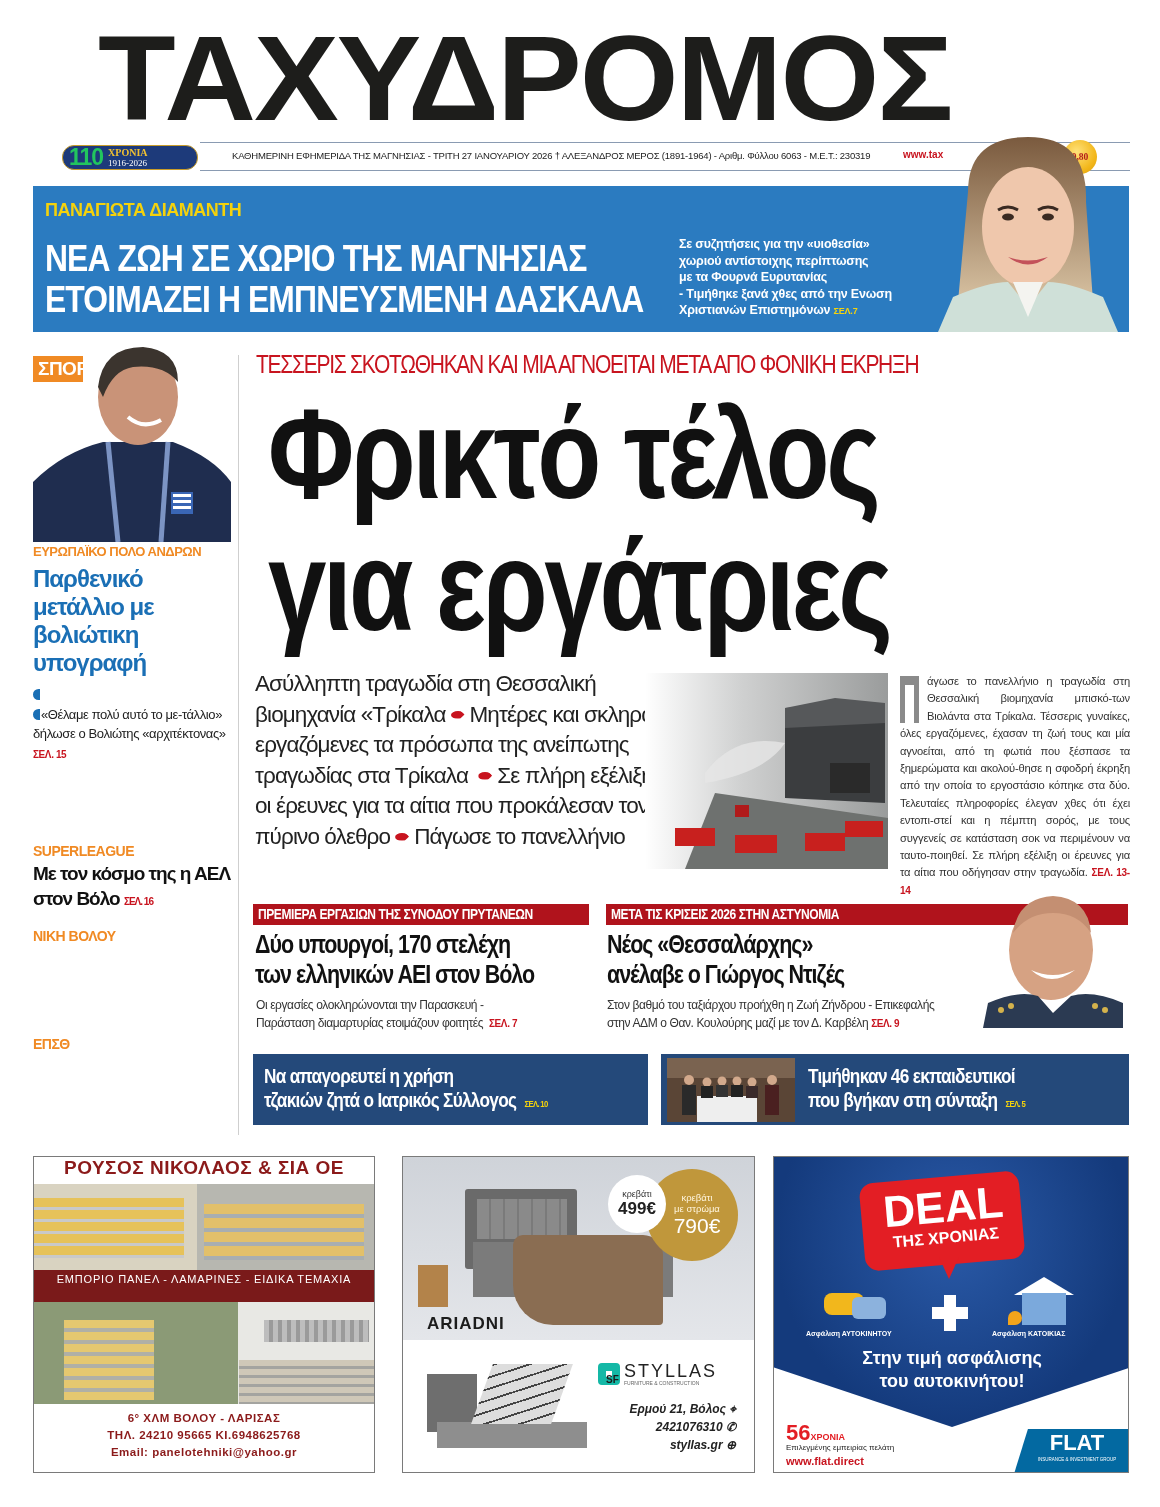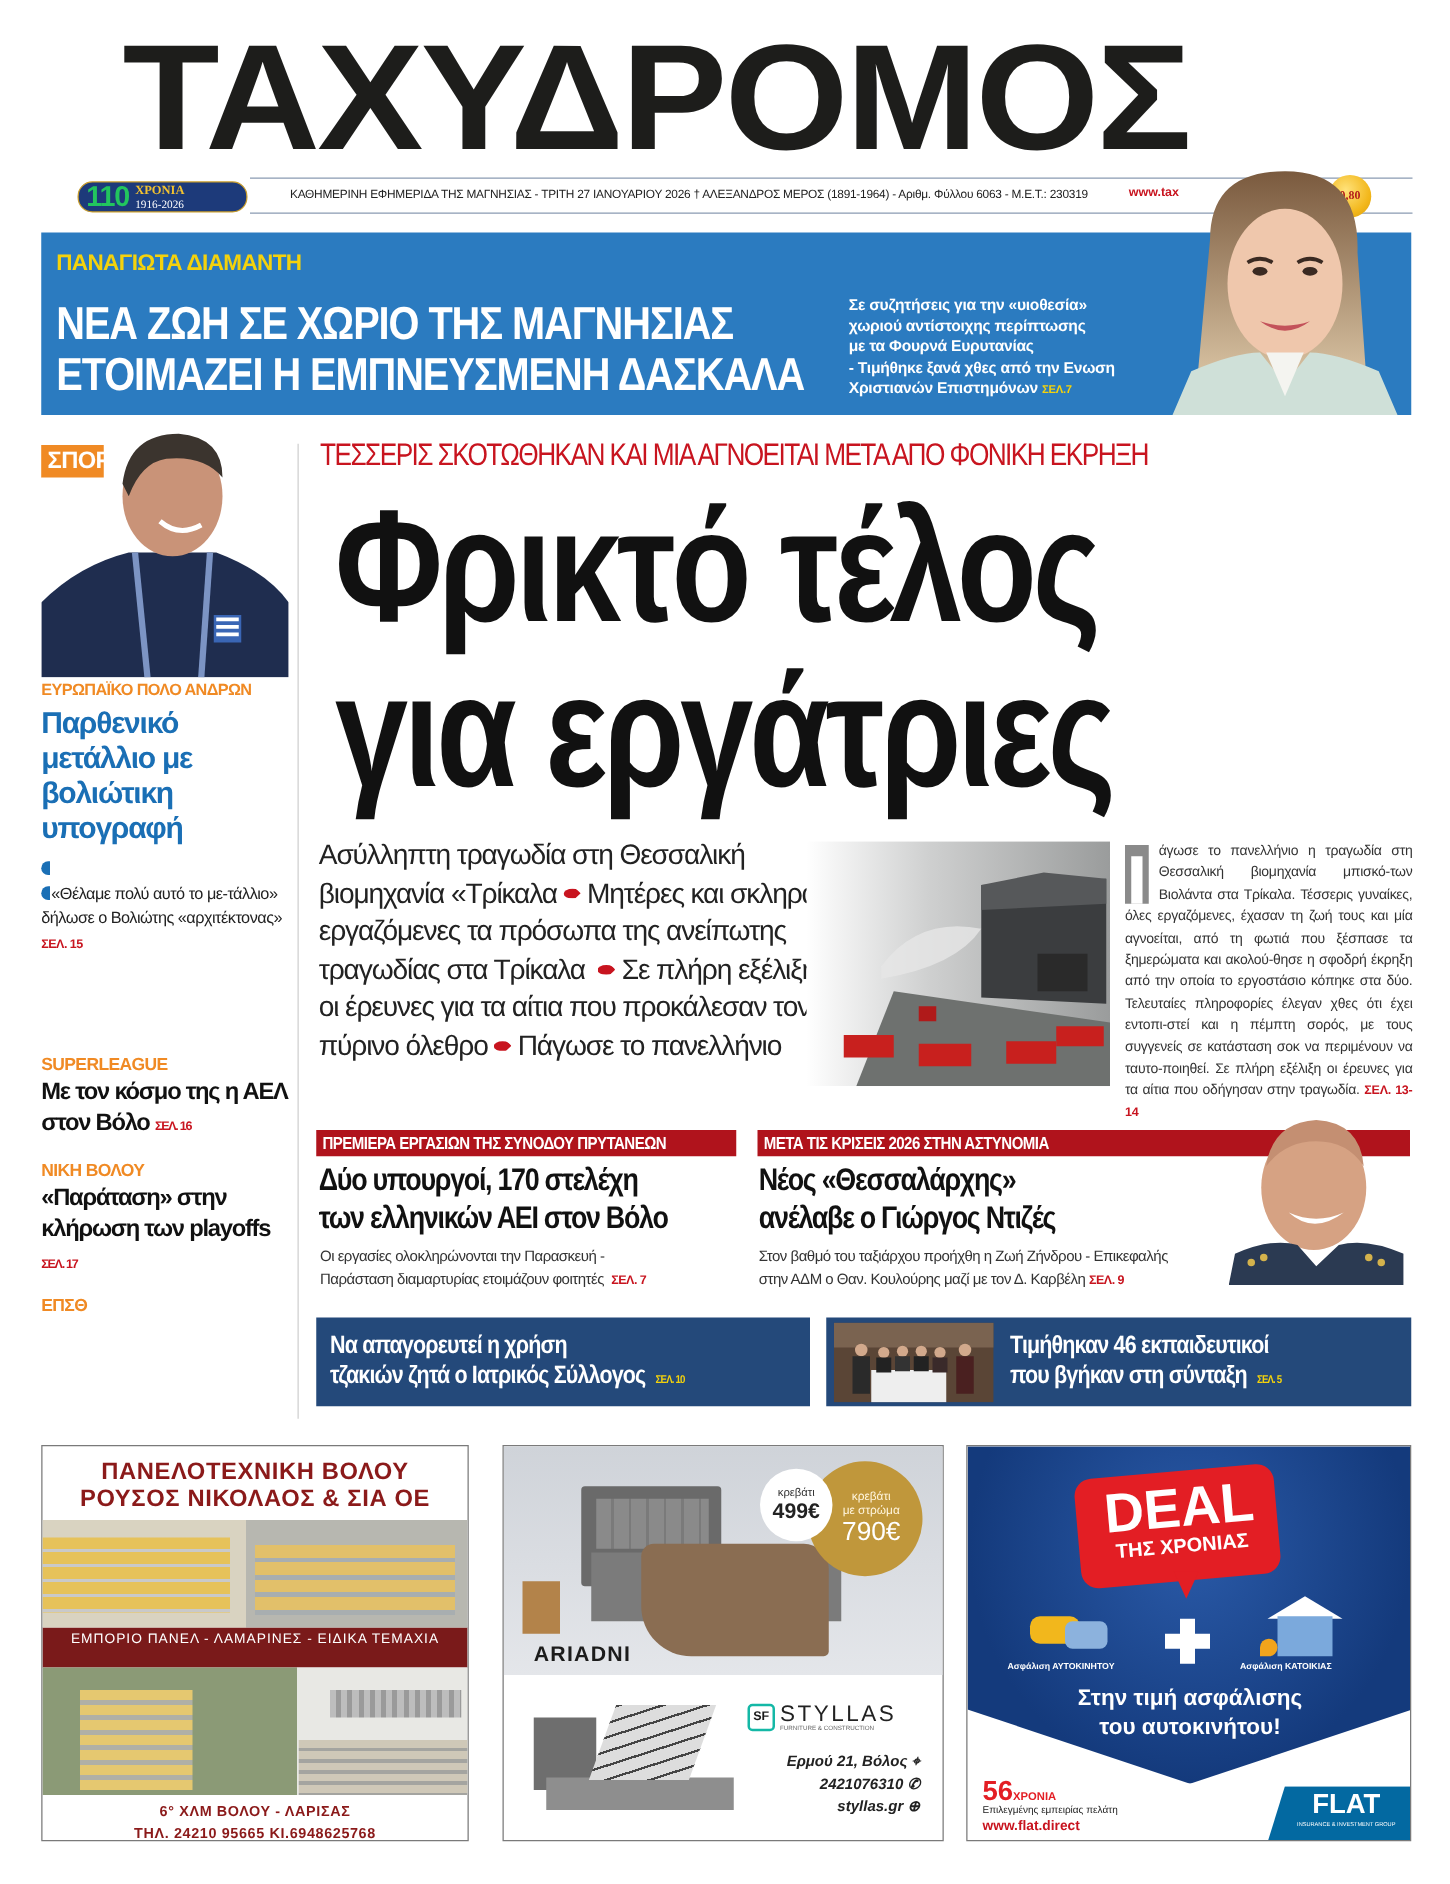--- a/index.html
+++ b/index.html
@@ -153,21 +153,20 @@
   <span class="bullet-c"></span><span>«Θέλαμε πολύ αυτό το με-τάλλιο» δήλωσε ο Βολιώτης «αρχιτέκτονας»</span>
   <span class="sel-red">ΣΕΛ. 15</span>
 </div>
 
 <div class="abs" style="left:33px; top:843px; width:200px;">
   <div class="brief-kicker">SUPERLEAGUE</div>
   <div class="brief-head" style="margin-top:2px;"><span>Με τον κόσμο της η ΑΕΛ στον Βόλο</span> <span class="sel-red">ΣΕΛ. 16</span></div>
 </div>
 <div class="abs" style="left:33px; top:928px; width:185px;">
   <div class="brief-kicker">ΝΙΚΗ ΒΟΛΟΥ</div>
-  <div class="brief-head" style="margin-top:2px;"><span>«Παράταση» στην κλήρωση των playoffs</span> <span class="sel-red">ΣΕΛ. 17</span></div>
 </div>
 <div class="abs" style="left:33px; top:1036px; width:180px;">
   <div class="brief-kicker">ΕΠΣΘ</div>
 </div>
 
 <div class="abs main-kicker">ΤΕΣΣΕΡΙΣ ΣΚΟΤΩΘΗΚΑΝ ΚΑΙ ΜΙΑ ΑΓΝΟΕΙΤΑΙ ΜΕΤΑ ΑΠΟ ΦΟΝΙΚΗ ΕΚΡΗΞΗ</div>
 <div class="abs main-head">
   <div>Φρικτό τέλος</div>
   <div>για εργάτριες</div>
 </div>
@@ -260,21 +259,20 @@
     <circle cx="105" cy="22" r="5" fill="#d2a98c"></circle>
       <rect x="98" y="27" width="14" height="30" fill="#4a2020"></rect>
   </svg>
 </div>
 <div class="abs navy-text" style="left:808px; top:1064px; transform:scaleX(0.86); transform-origin:left top;">
   <div>Τιμήθηκαν 46 εκπαιδευτικοί</div>
   <div><span>που βγήκαν στη σύνταξη</span>&nbsp;&nbsp;<span class="sel-yellow-sm">ΣΕΛ. 5</span></div>
 </div>
 
 <div class="abs ad" style="left:33px; top:1156px; width:342px; height:317px;">
-  <div class="ad1-title" style="margin-top:10px;">ΠΑΝΕΛΟΤΕΧΝΙΚΗ ΒΟΛΟΥ</div>
   <div class="ad1-title">ΡΟΥΣΟΣ ΝΙΚΟΛΑΟΣ &amp; ΣΙΑ ΟΕ</div>
   <div style="position:relative; height:86px; margin-top:5px; background:linear-gradient(90deg,#d9d3c1 0 48%, #b7b7b0 48% 100%);">
     <div style="position:absolute; left:0; top:14px; width:150px; height:60px; background:repeating-linear-gradient(180deg,#e6c25a 0 9px,#c9c9c9 9px 12px);"></div>
     <div style="position:absolute; left:170px; top:20px; width:160px; height:56px; background:repeating-linear-gradient(180deg,#e2c06a 0 10px,#a8aeb0 10px 14px);"></div>
   </div>
   <div class="ad1-band" style="height:32px; line-height:18px;">ΕΜΠΟΡΙΟ ΠΑΝΕΛ - ΛΑΜΑΡΙΝΕΣ - ΕΙΔΙΚΑ ΤΕΜΑΧΙΑ</div>
   <div style="position:relative; height:102px; background:linear-gradient(90deg,#8b9a76 0 60%, #e8e8e4 60% 100%);">
     <div style="position:absolute; left:30px; top:18px; width:90px; height:80px; background:repeating-linear-gradient(180deg,#e5c870 0 8px,#b0b0a6 8px 12px);"></div>
     <div style="position:absolute; left:230px; top:18px; width:105px; height:22px; background:repeating-linear-gradient(90deg,#bdbdbd 0 5px,#9a9a9a 5px 9px);"></div>
     <div style="position:absolute; left:205px; top:58px; width:135px; height:44px; background:repeating-linear-gradient(180deg,#cfc8b8 0 6px,#a4a4a0 6px 9px);"></div>
@@ -304,21 +302,21 @@
     </div>
     <div style="position:absolute; left:24px; top:157px; font-size:17px; font-weight:bold; letter-spacing:1px; color:#1c1c1c;">ARIADNI</div>
   </div>
   <div style="position:relative; height:132px;">
     <div style="position:absolute; left:24px; top:24px; width:160px; height:86px;">
       <div style="position:absolute; left:0; top:10px; width:50px; height:58px; background:#6e6e6e;"></div>
       <div style="position:absolute; left:10px; top:58px; width:150px; height:26px; background:#8e8e8e;"></div>
       <div style="position:absolute; left:55px; top:0; width:80px; height:60px; background:repeating-linear-gradient(160deg,#444 0 2px,#ddd 2px 12px); transform:skewX(-20deg);"></div>
     </div>
     <div style="position:absolute; left:195px; top:22px; display:flex; align-items:center; gap:4px;">
-      <div style="width:22px; height:22px; border:2px solid #14b8a6; border-radius:4px; font-size:10px; font-weight:bold; text-align:center; line-height:18px;">SF</div>
+      <div style="width:22px; height:22px; border:8px solid #14b8a6; border-radius:4px; font-size:10px; font-weight:bold; text-align:center; line-height:18px;">SF</div>
       <div>
         <div style="font-size:18px; letter-spacing:2px; color:#222; line-height:18px;">STYLLAS</div>
         <div style="font-size:5px; color:#666;">FURNITURE &amp; CONSTRUCTION</div>
       </div>
     </div>
     <div style="position:absolute; right:18px; top:60px; text-align:right; font-size:12px; line-height:18px; font-weight:bold; color:#222; font-style:italic;">
       <div><span>Ερμού 21, Βόλος</span> <span>⌖</span></div>
       <div><span>2421076310</span> <span>✆</span></div>
       <div><span>styllas.gr</span> <span>⊕</span></div>
     </div>

